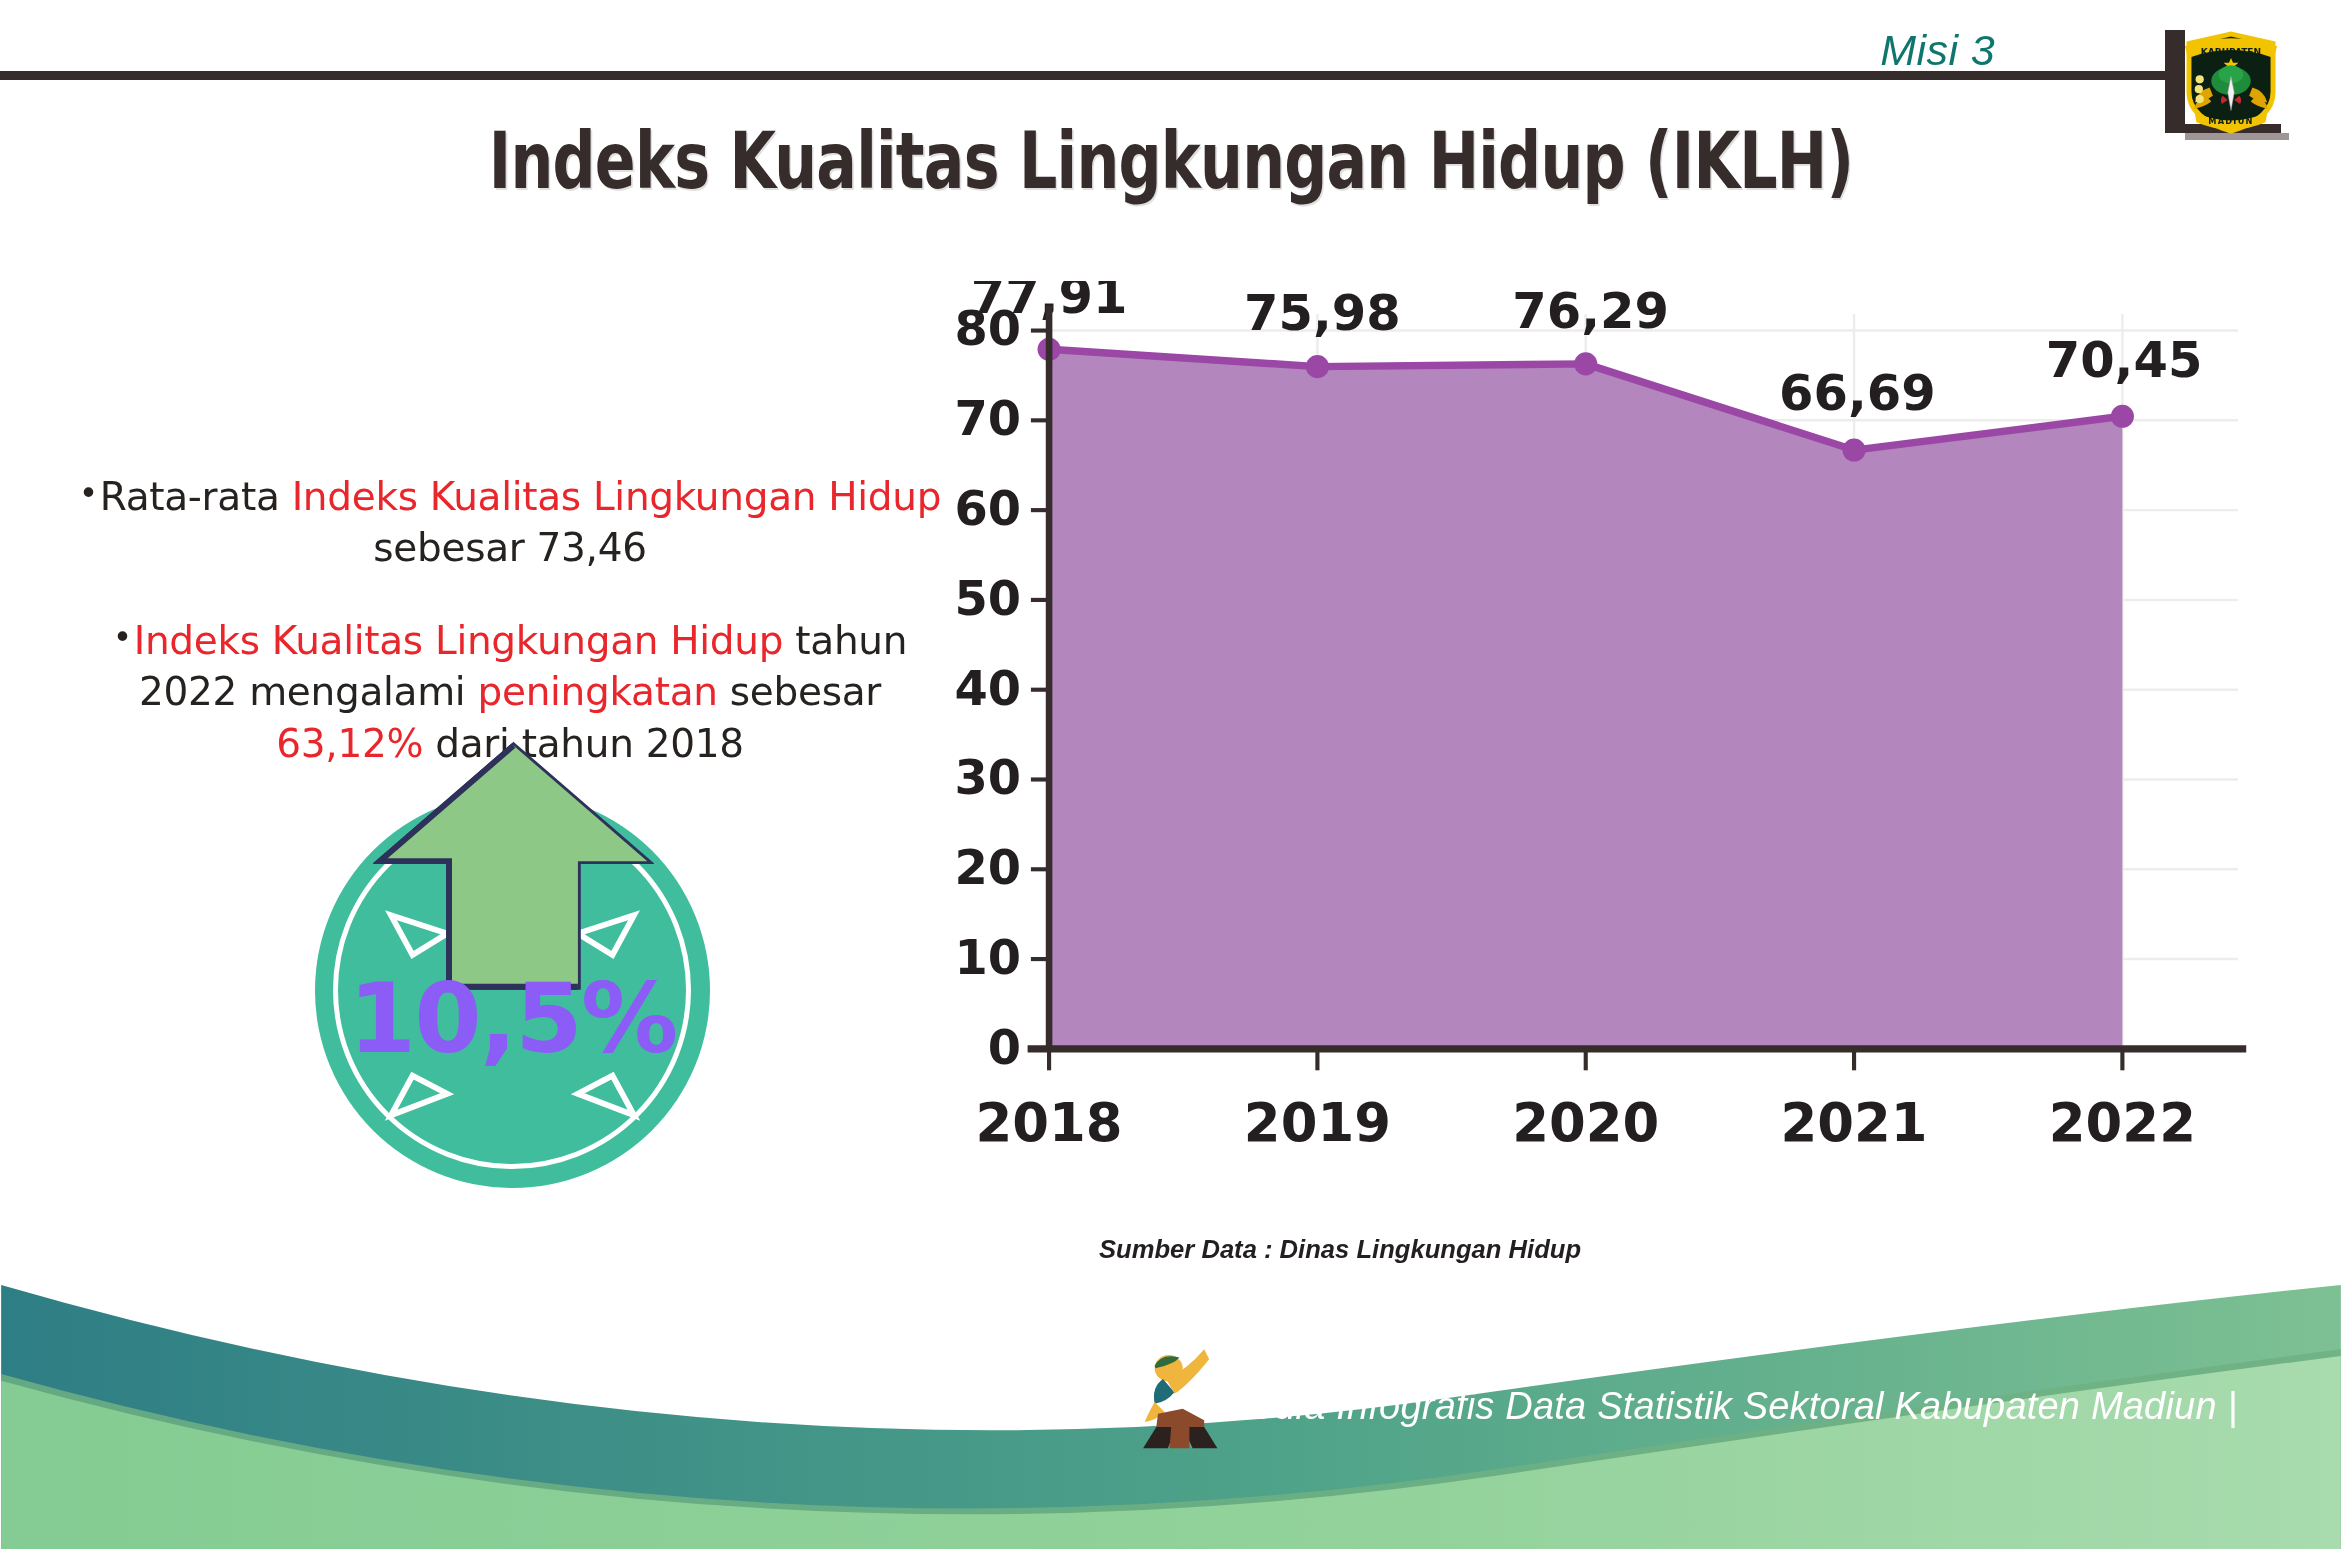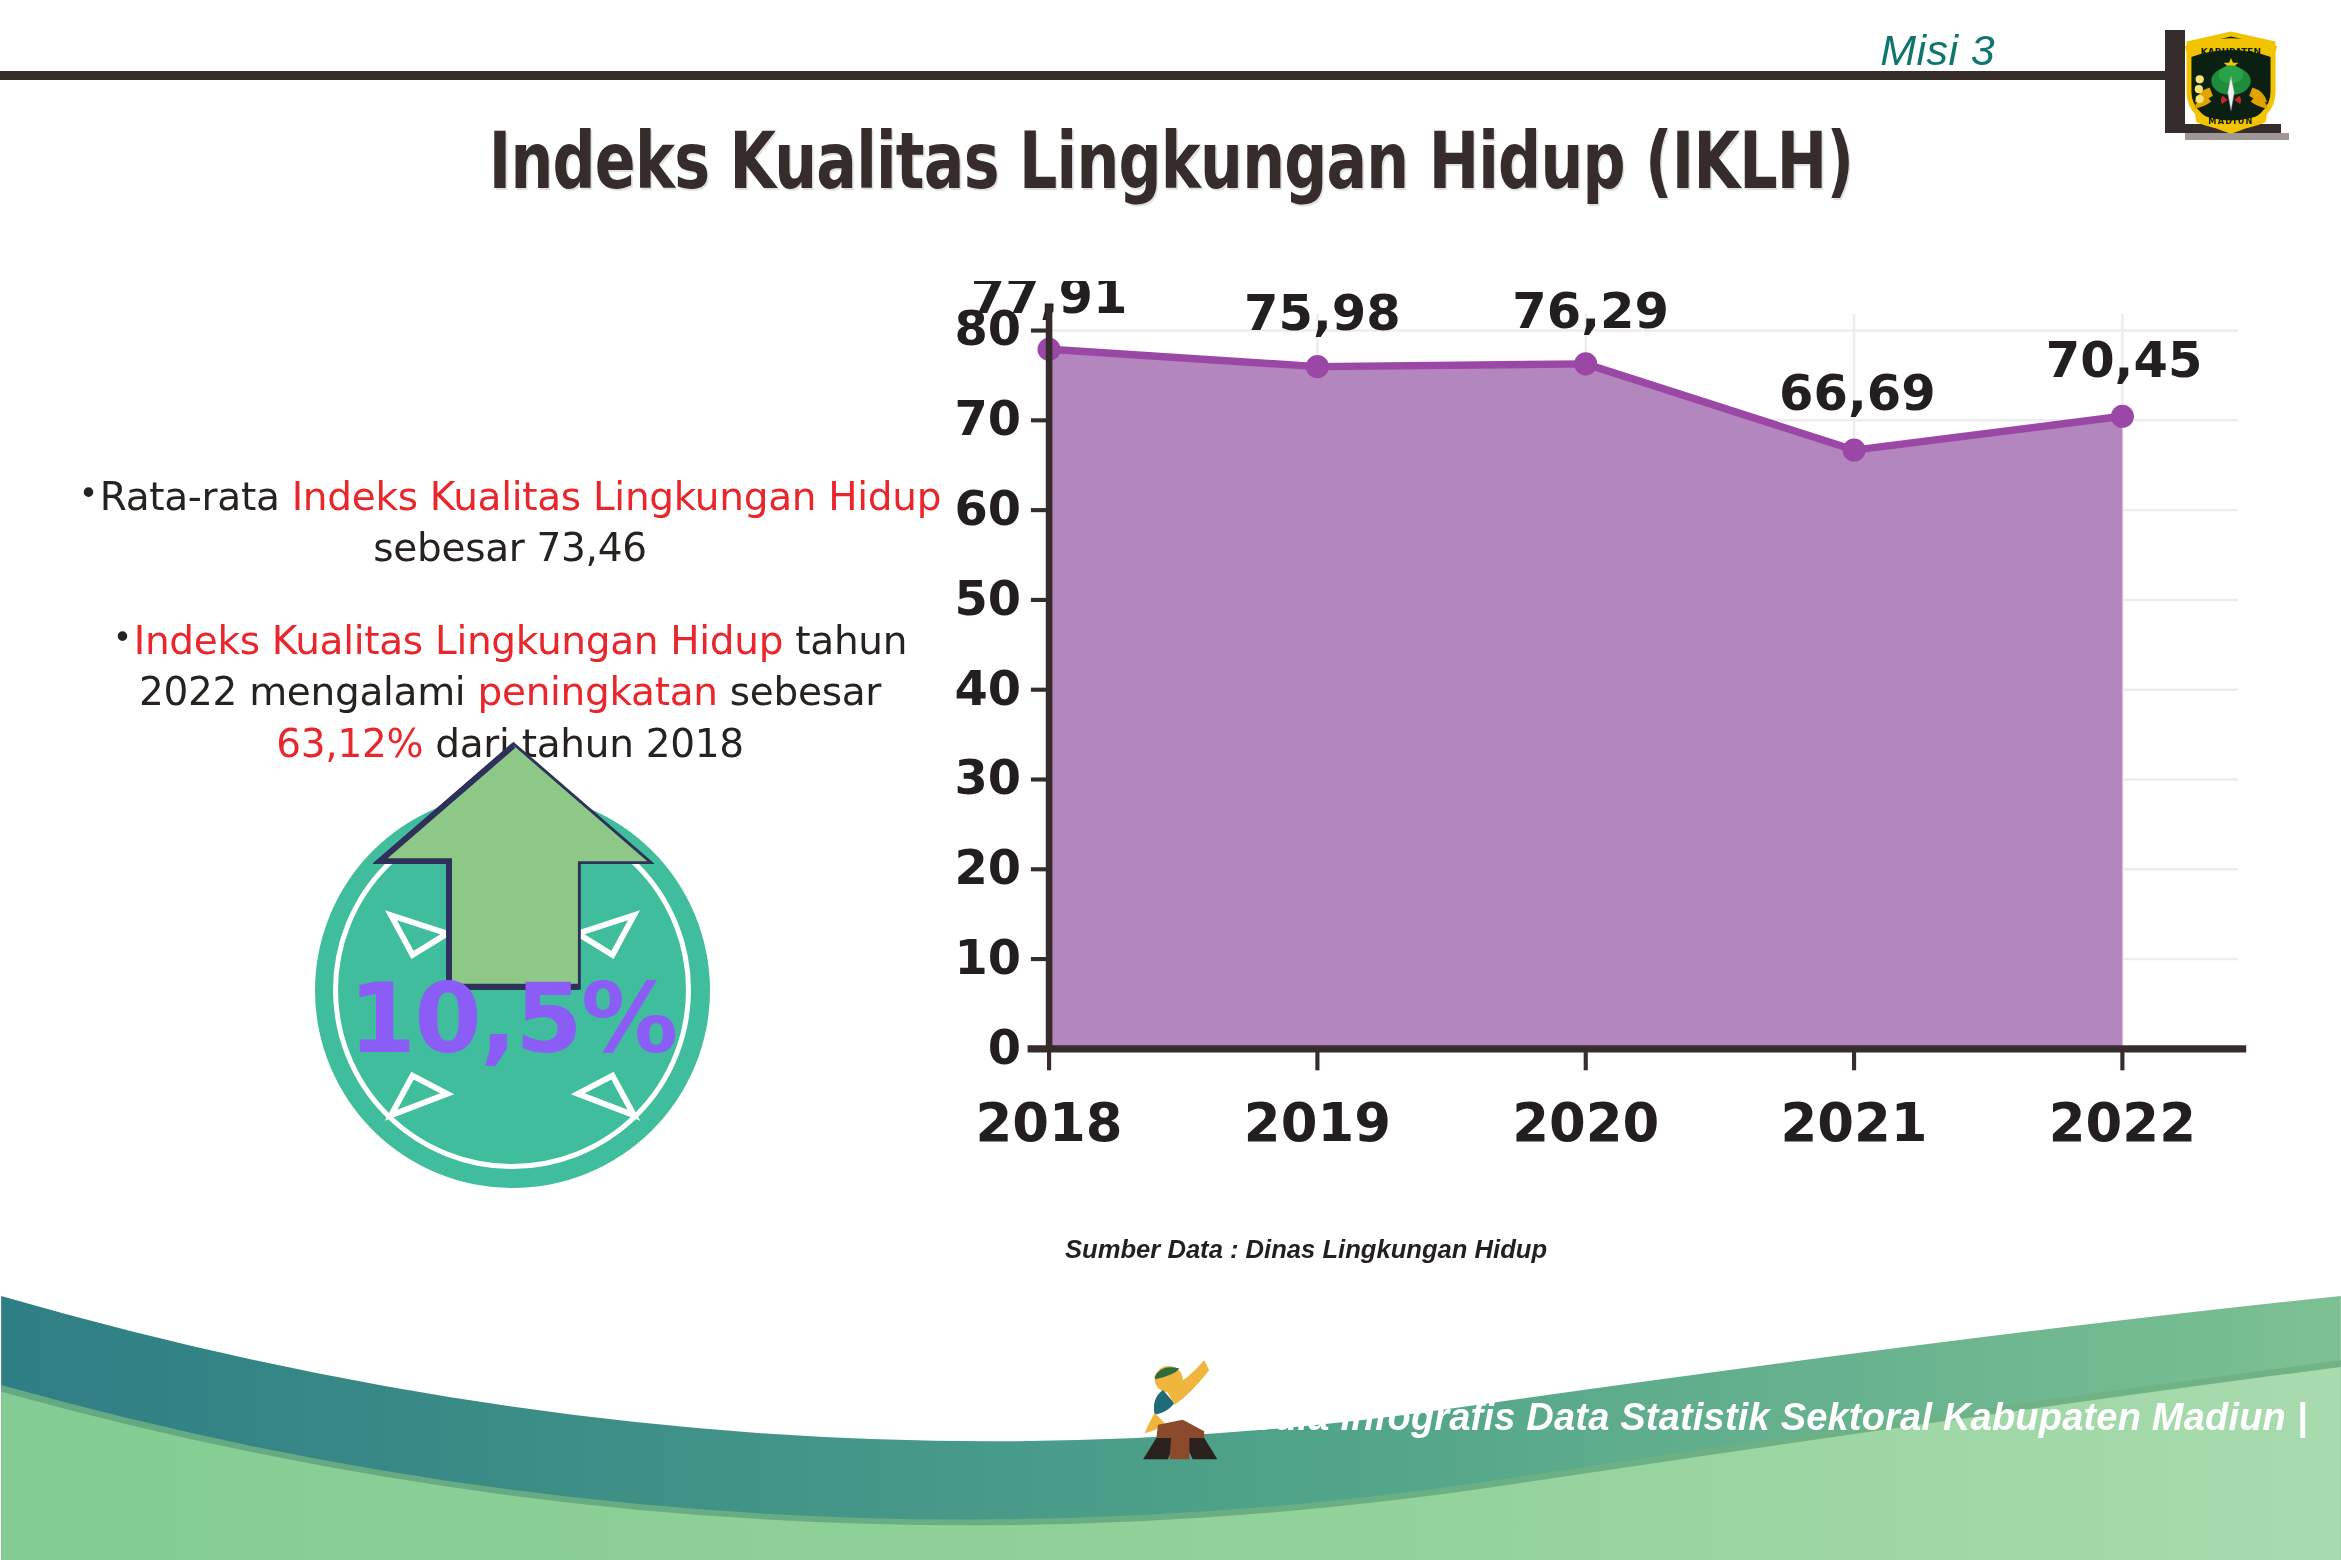--- a/index.html
+++ b/index.html
@@ -164,39 +164,38 @@
   #chart {
     position: absolute;
     left: 950px;
     top: 281px;
     width: 1321px;
     height: 933px;
   }
   #chart-svg { display: block; }
   #chart-source {
     position: absolute;
-    left: 1065px;
+    left: 1099px;
     top: 1235px;
     font-family: "Liberation Sans", sans-serif;
     font-weight: bold;
     font-style: italic;
     font-size: 25.6px;
     color: #231f20;
     white-space: nowrap;
   }
 
   
   #footer {
     position: absolute;
     left: 0;
-    bottom: 1px;
+    bottom: 12px;
     width: 2342px;
     height: 297px;
     overflow: hidden;
-    font-weight: bold;
   }
   #footer-text {
     position: absolute;
     left: 1221px;
     bottom: 121px;
     font-family: "Liberation Sans", sans-serif;
     font-style: italic;
     font-size: 38px;
     color: #ffffff;
     white-space: nowrap;

